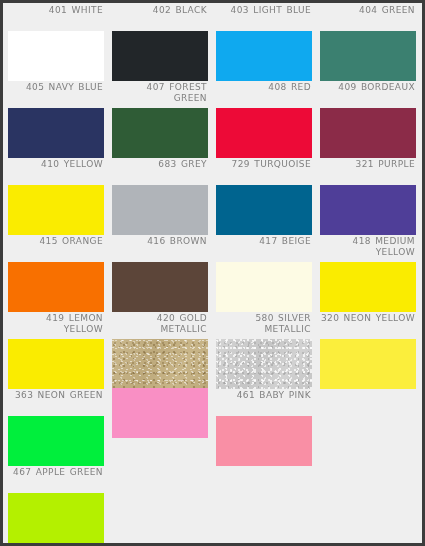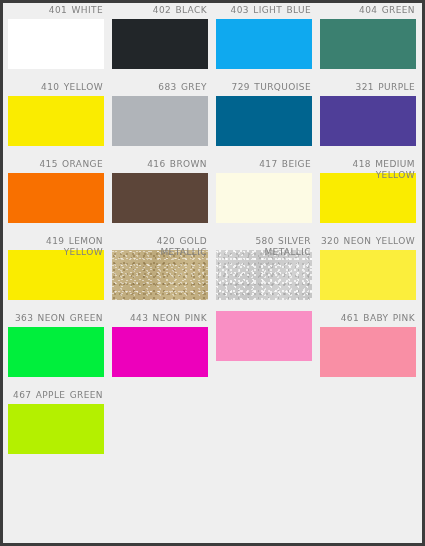--- a/index.html
+++ b/index.html
@@ -38,21 +38,21 @@
   .cell {
     width: 104px;
     height: 77px;
     box-sizing: border-box;
     position: relative;
     padding: 0;
     margin: 0;
   }
   .cell.empty { background: transparent; }
   .label {
-    height: 16px;
+    height: 28px;
     line-height: 11px;
     font-size: 9px;
     letter-spacing: 0.4px;
     color: #808080;
     text-align: right;
     padding: 2px 4px 0 2px;
     box-sizing: border-box;
     white-space: normal;
     word-spacing: 1px;
     font-family: "DejaVu Sans", "Liberation Sans", sans-serif;
@@ -111,20 +111,38 @@
           <div class="label">403 LIGHT BLUE</div>
           <div class="swatch" style="background: rgb(15, 169, 239);"></div>
         </div>
         <div class="cell">
           <div class="label">404 GREEN</div>
           <div class="swatch" style="background: rgb(59, 128, 112);"></div>
         </div>
       </div>
       <div class="row">
         <div class="cell">
+          <div class="label">405 NAVY BLUE</div>
+          <div class="swatch" style="background: rgb(42, 52, 98);"></div>
+        </div>
+        <div class="cell">
+          <div class="label">407 FOREST GREEN</div>
+          <div class="swatch" style="background: rgb(47, 92, 54);"></div>
+        </div>
+        <div class="cell">
+          <div class="label">408 RED</div>
+          <div class="swatch" style="background: rgb(237, 10, 55);"></div>
+        </div>
+        <div class="cell">
+          <div class="label">409 BORDEAUX</div>
+          <div class="swatch" style="background: rgb(139, 43, 72);"></div>
+        </div>
+      </div>
+      <div class="row">
+        <div class="cell">
           <div class="label">410 YELLOW</div>
           <div class="swatch" style="background: rgb(250, 236, 0);"></div>
         </div>
         <div class="cell">
           <div class="label">683 GREY</div>
           <div class="swatch" style="background: rgb(176, 180, 185);"></div>
         </div>
         <div class="cell">
           <div class="label">729 TURQUOISE</div>
           <div class="swatch" style="background: rgb(0, 100, 143);"></div>
@@ -167,24 +185,20 @@
         </div>
         <div class="cell">
           <div class="label">320 NEON YELLOW</div>
           <div class="swatch" style="background: rgb(251, 238, 60);"></div>
         </div>
       </div>
       <div class="row">
         <div class="cell">
           <div class="label">363 NEON GREEN</div>
           <div class="swatch" style="background: rgb(0, 239, 60);"></div>
-        </div>
-        <div class="cell">
-          <div class="label">443 NEON PINK</div>
-          <div class="swatch" style="background: rgb(237, 0, 187);"></div>
         </div>
         <div class="cell">
           <div class="swatch" style="background: rgb(249, 143, 196);"></div>
         </div>
         <div class="cell">
           <div class="label">461 BABY PINK</div>
           <div class="swatch" style="background: rgb(249, 143, 165);"></div>
         </div>
       </div>
       <div class="row">

